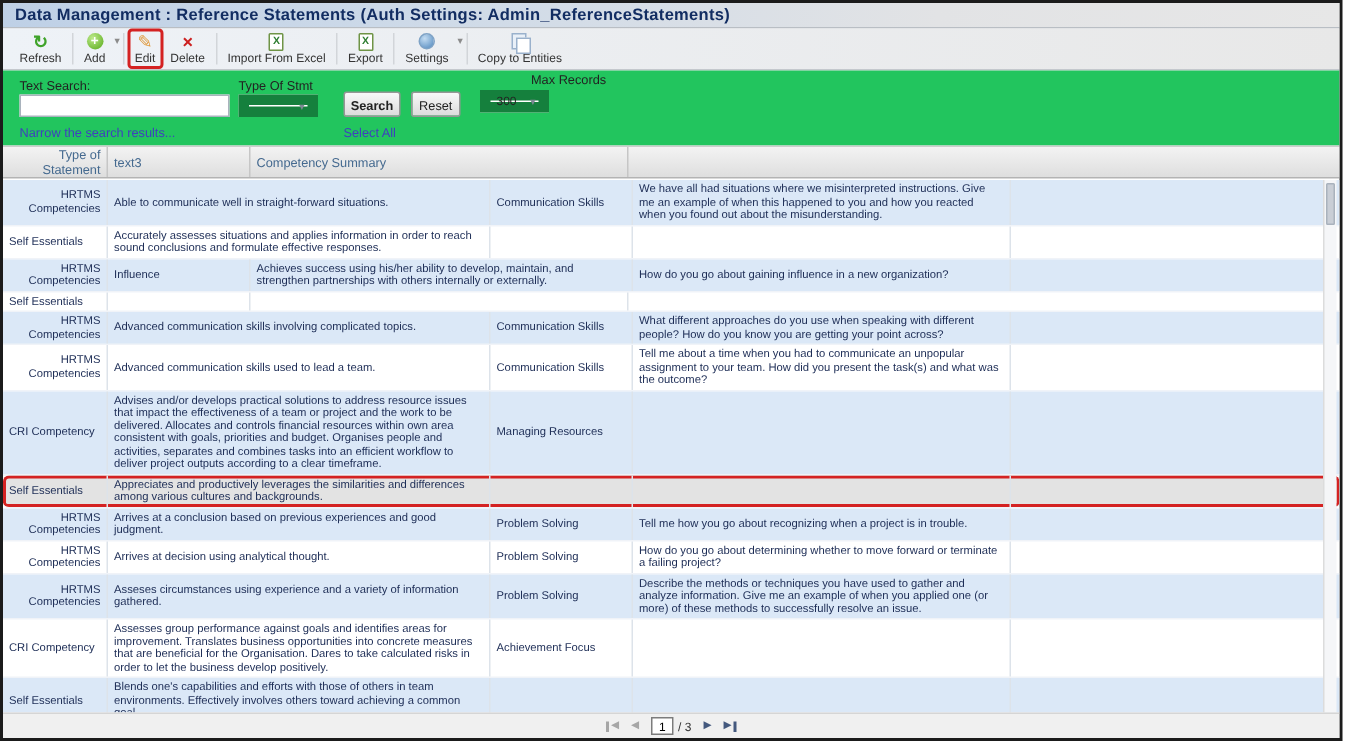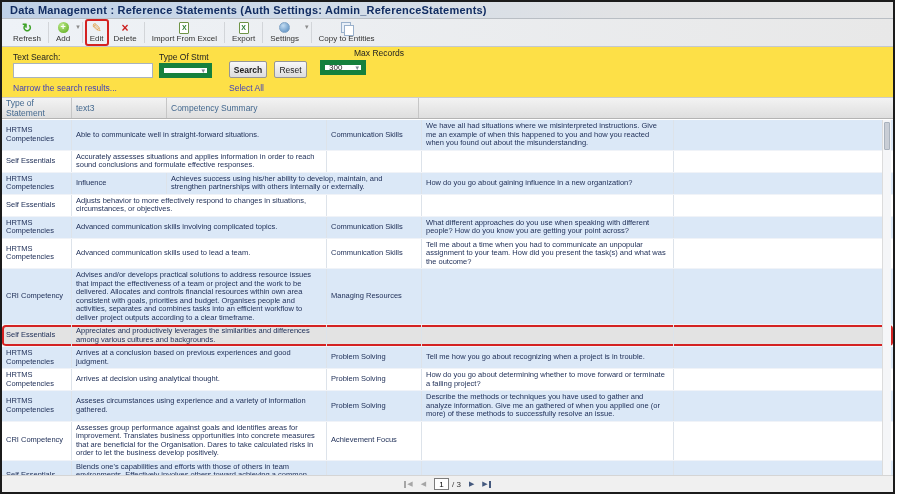--- a/index.html
+++ b/index.html
@@ -31,43 +31,43 @@
   .ic-delete { color:#cc2020; font-size:12px; font-weight:bold; line-height:10px; }
   .ic-xls { width:10px; height:12px; background:#fff; border:1px solid #6f9446; border-radius:1px;
     color:#2e7d32; font-size:7px; font-weight:bold; display:flex; align-items:center; justify-content:center; }
   .ic-sphere { width:11px; height:11px; border-radius:50%;
     background:radial-gradient(circle at 35% 30%,#c3dcf2,#4f87bd); border:1px solid #7fa3c6; }
   .ic-copy { position:relative; width:12px; height:12px; }
   .ic-copy::before { content:""; position:absolute; left:0; top:0; width:8px; height:9px; background:#e9f0f8; border:1px solid #9ab1cc; }
   .ic-copy::after { content:""; position:absolute; left:3px; top:3px; width:8px; height:9px; background:#fff; border:1px solid #9ab1cc; }
 
   
-  .searchpanel { position:absolute; left:0; top:45px; right:0; height:50px; background:#fde047; font-size:8.5px; color:#222; }
+  .searchpanel { position:absolute; left:0; top:45px; right:0; height:50px; background:#22c55e; font-size:8.5px; color:#222; }
   .sp-label { position:absolute; white-space:nowrap; }
   .sp-input { position:absolute; border:1px solid #a9b3bd; height:15px; font-size:8px; padding:0 3px; width:140px; }
-  .combo { position:absolute; height:15px; border:5px solid #15803d; background:#fff; display:flex; align-items:center;
+  .combo { position:absolute; height:15px; border:7px solid #15803d; background:#fff; display:flex; align-items:center;
     justify-content:space-between; font-size:8px; padding:0 2px 0 4px; color:#222; }
   .combo .chev { font-size:7px; color:#7d8894; }
   .btn { position:absolute; height:17px; border:1px solid #969696; border-radius:2px;
     background:linear-gradient(#f8f8f8,#dcdcdc); font-size:8.5px; text-align:center; color:#222;
     display:flex; align-items:center; justify-content:center; cursor:default; }
   .link { position:absolute; color:#3f3fbf; font-size:8.5px; white-space:nowrap; cursor:pointer; }
 
   
   .thead { position:absolute; left:0; top:95px; right:0; height:22px; display:flex;
     background:linear-gradient(#f3f3f3,#dedede); border-top:1px solid #cccccc; border-bottom:1px solid #b3b3b3; }
   .hcell { font-size:8.5px; color:#44698f; padding:2px 4px; border-right:1px solid #c6c6c6; display:flex; align-items:center; }
   .tbody { position:absolute; left:0; top:118px; right:0; bottom:17px; overflow:hidden; background:#fff; }
   .trow { display:flex; border-bottom:1px solid #f0f3f8; }
   .trow.odd { background:#dbe8f7; }
   .trow.even { background:#ffffff; }
   .trow.selected { background:#e3e3e3; box-shadow:inset 0 0 0 2px #d42222; border-radius:4px; }
   .cell { font-size:7.5px; line-height:8.5px; color:#1c2c55; padding:2px 4px; border-right:1px solid #dde3ea;
     display:flex; align-items:center; }
-  .c1 { width:70px; } .c2 { width:255px; } .c3 { width:95px; } .c4 { width:252px; } .c5 { flex:1; border-right:none; }
+  .c1 { width:70px;text-align:right; } .c2 { width:255px; } .c3 { width:95px; } .c4 { width:252px; } .c5 { flex:1; border-right:none; }
 
   
   .vscroll { position:absolute; top:118px; right:2px; bottom:17px; width:9px; background:#f5f6f8; border-left:1px solid #dcdcdc; }
   .vthumb { position:absolute; top:2px; left:1px; width:6px; height:28px; background:#c9ced6; border:1px solid #a9b2bd; border-radius:1px; }
 
   
   .pagebar { position:absolute; left:0; right:0; bottom:0; height:17px; background:#f0f0f0; border-top:1px solid #d5d5d5;
     display:flex; align-items:center; justify-content:center; gap:8px; font-size:8px; color:#333; }
   .pgbtn { font-size:7px; line-height:8px; cursor:pointer; }
   .pg-disabled { color:#a6a6a6; }
@@ -187,21 +187,20 @@
     </div>
       <div class="trow odd">
       <div class="cell c1">HRTMS Competencies</div>
       <div class="cell c3">Influence</div>
       <div class="cell c2">Achieves success using his/her ability to develop, maintain, and strengthen partnerships with others internally or externally.</div>
       <div class="cell c4">How do you go about gaining influence in a new organization?</div>
       <div class="cell c5"></div>
     </div>
       <div class="trow even">
       <div class="cell c1">Self Essentials</div>
-      <div class="cell c2">Adjusts behavior to more effectively respond to changes in situations, circumstances, or objectives.</div>
       <div class="cell c3"></div>
       <div class="cell c4"></div>
       <div class="cell c5"></div>
     </div>
       <div class="trow odd">
       <div class="cell c1">HRTMS Competencies</div>
       <div class="cell c2">Advanced communication skills involving complicated topics.</div>
       <div class="cell c3">Communication Skills</div>
       <div class="cell c4">What different approaches do you use when speaking with different people?  How do you know you are getting your point across?</div>
       <div class="cell c5"></div>
@@ -238,21 +237,21 @@
       <div class="cell c1">HRTMS Competencies</div>
       <div class="cell c2">Arrives at decision using analytical thought.</div>
       <div class="cell c3">Problem Solving</div>
       <div class="cell c4">How do you go about determining whether to move forward or terminate a failing project?</div>
       <div class="cell c5"></div>
     </div>
       <div class="trow odd">
       <div class="cell c1">HRTMS Competencies</div>
       <div class="cell c2">Asseses circumstances using experience and a variety of information gathered.</div>
       <div class="cell c3">Problem Solving</div>
-      <div class="cell c4">Describe the methods or techniques you have used to gather and analyze information.  Give me an gathered of when you applied one (or more) of these methods to successfully resolve an issue.</div>
+      <div class="cell c4">Describe the methods or techniques you have used to gather and analyze information.  Give me an example of when you applied one (or more) of these methods to successfully resolve an issue.</div>
       <div class="cell c5"></div>
     </div>
       <div class="trow even">
       <div class="cell c1">CRI Competency</div>
       <div class="cell c2">Assesses group performance against goals and identifies areas for improvement. Translates business opportunities into concrete measures that are beneficial for the Organisation. Dares to take calculated risks in order to let the business develop positively.</div>
       <div class="cell c3">Achievement Focus</div>
       <div class="cell c4"></div>
       <div class="cell c5"></div>
     </div>
       <div class="trow odd">

